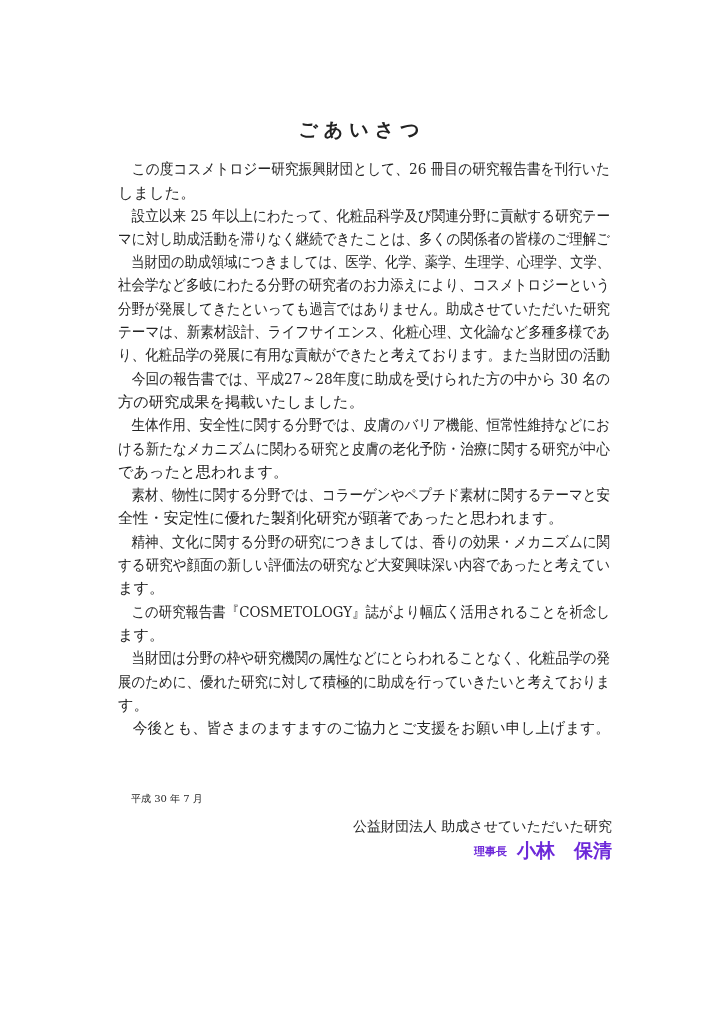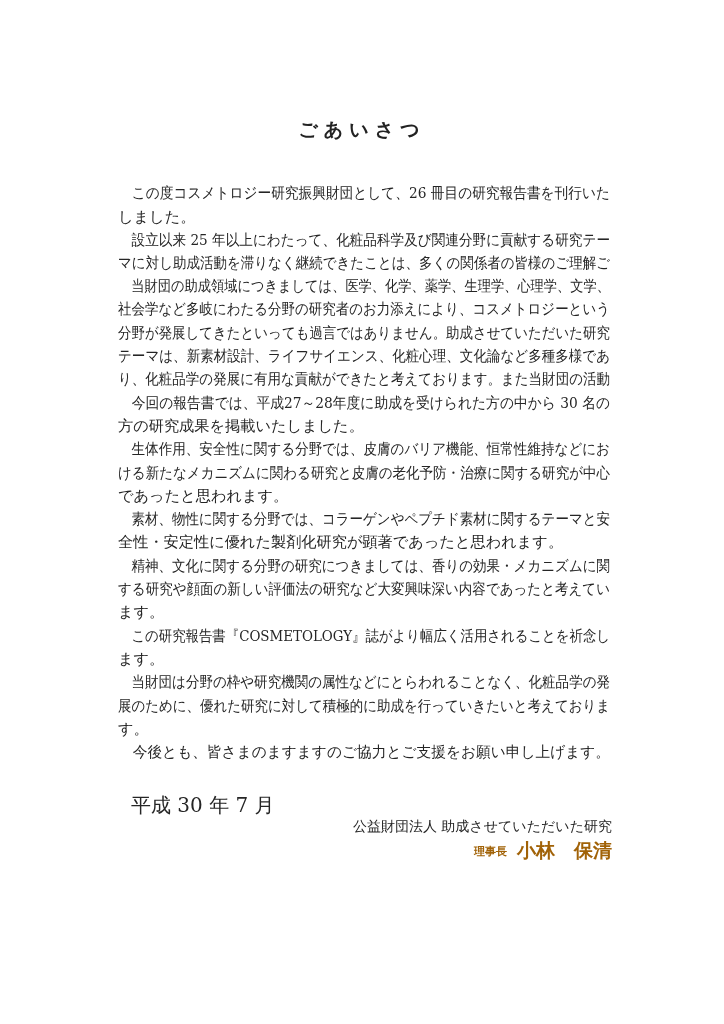--- a/index.html
+++ b/index.html
@@ -15,38 +15,37 @@
     .title {
       position: absolute; top: 117px; left: 0; width: 724px;
       text-align: center;
       font-size: 19px; font-weight: bold; letter-spacing: 6px;
       color: #222;
     }
     .body {
       position: absolute; top: 158px; left: 118px; width: 492px;
       font-size: 15.2px; line-height: 23.3px;
       color: #252525;
-      margin-top: 24px;
     }
     .para { margin: 0; text-indent: 1em; text-align: justify; }
     .para .line { display: block; white-space: nowrap; overflow: visible; }
     .para .line.first { text-indent: 1em; }
     .para .line.cont { text-indent: 0; }
     .para { text-indent: 0; }
     .date {
       position: absolute; top: 792px; left: 131px;
-      font-size: 20px; color: #252525;
+      font-size: 10px; color: #252525;
     }
     .org {
       position: absolute; top: 818px; right: 112px;
       font-size: 14px; color: #252525; white-space: nowrap;
     }
     .signer {
       position: absolute; top: 838px; right: 112px;
-      white-space: nowrap; color: #a16207;
+      white-space: nowrap; color: #6d28d9;
     }
     .signer .role { font-size: 11px; font-weight: bold; margin-right: 10px; vertical-align: 2px; }
     .signer .name { font-size: 19px; font-weight: bold; word-spacing: 16px; }
   </style>
 </head>
 <body>
 
 <div class="page">
   <div class="title">ごあいさつ</div>
 

